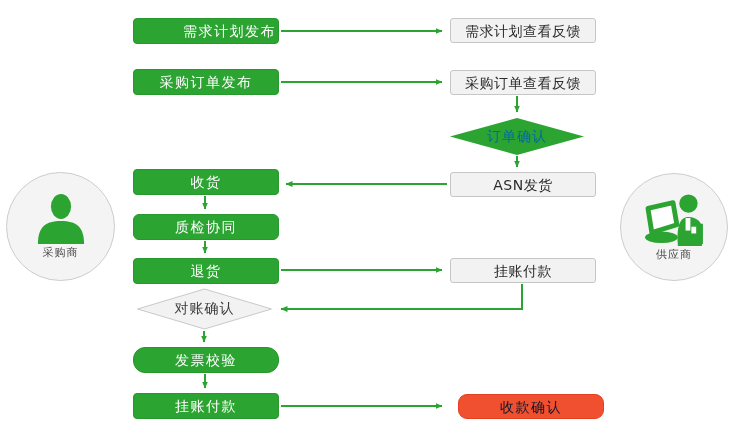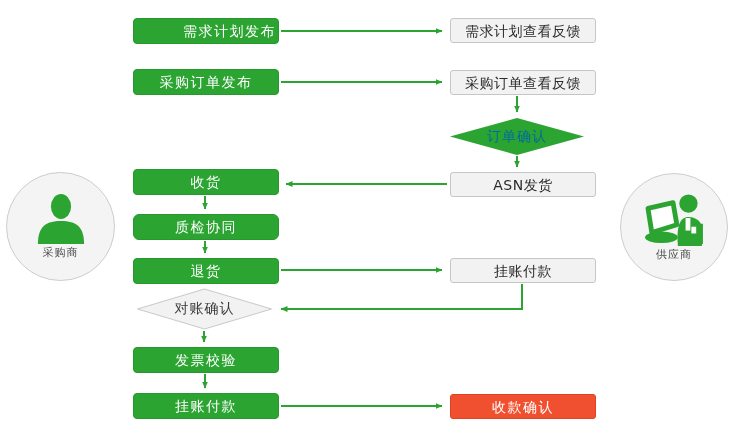--- a/index.html
+++ b/index.html
@@ -9,22 +9,22 @@
   html,body{margin:0;padding:0;background:#fff;}
   body{font-family:"DejaVu Sans","Liberation Sans",sans-serif;}
   #canvas{position:relative;width:731px;height:436px;background:#fff;overflow:hidden;}
   #connectors{position:absolute;left:0;top:0;width:731px;height:436px;pointer-events:none;}
   .node{position:absolute;display:flex;align-items:center;justify-content:center;
         box-sizing:border-box;font-size:14px;line-height:1;white-space:nowrap;}
   .green-box{background:var(--green);border:1px solid var(--green-border);border-radius:4px;
         color:#fff;letter-spacing:1.5px;}
   .gray-box{background:var(--gray-fill);border:1px solid var(--gray-border);border-radius:3px;
         color:var(--text-dark);letter-spacing:0.5px;}
-  .red-box{background:var(--red);border:1px solid var(--red-border);border-radius:3px;
-        color:#ffffff;letter-spacing:1.5px;}
+  .red-box{background:var(--red);border:1px solid var(--red-border);border-radius:9px;
+        color:#0f172a;letter-spacing:1.5px;margin-left:8px;}
   .diamond{position:absolute;}
   .diamond svg{position:absolute;left:0;top:0;width:100%;height:100%;}
   .diamond .lbl{position:relative;z-index:1;width:100%;height:100%;display:flex;
         align-items:center;justify-content:center;font-size:14px;letter-spacing:1px;white-space:nowrap;}
   .diamond.green .lbl{color:#0369a1;}
   .diamond.gray .lbl{color:#3C3C3C;}
   .actor{position:absolute;border-radius:50%;background:#F4F4F4;border:1px solid #CDCDCD;
         display:flex;flex-direction:column;align-items:center;justify-content:center;box-sizing:border-box;}
   .actor .actor-label{font-size:11px;color:var(--actor-text);margin-top:1px;letter-spacing:1px;}
   .actor .icon{display:block;}
@@ -87,21 +87,21 @@
 
   <div class="node green-box" style="left:133px;top:258px;width:146px;height:26px;">退货</div>
 
   <div class="diamond gray" style="left:136px;top:288px;width:137px;height:42px;">
     <svg viewBox="0 0 137 42" preserveAspectRatio="none">
       <polygon points="68.5,1 135.5,21 68.5,41 1.5,21" fill="#F2F2F2" stroke="#C9C9C9" stroke-width="1"></polygon>
     </svg>
     <div class="lbl">对账确认</div>
   </div>
 
-  <div class="node green-box" style="left:133px;top:347px;width:146px;height:26px;">发票校验</div>
+  <div class="node green-box" style="left:133px;top:347px;width:146px;height:26px;border-radius:12px;">发票校验</div>
 
   <div class="node green-box" style="left:133px;top:393px;width:146px;height:26px;">挂账付款</div>
 
   <div class="node gray-box" style="left:450px;top:18px;width:146px;height:25px;">需求计划查看反馈</div>
 
   <div class="node gray-box" style="left:450px;top:70px;width:146px;height:25px;">采购订单查看反馈</div>
 
   <div class="diamond green" style="left:450px;top:118px;width:134px;height:37px;">
     <svg viewBox="0 0 134 37" preserveAspectRatio="none">
       <polygon points="67,0 134,18.5 67,37 0,18.5" fill="#2BA431"></polygon>

